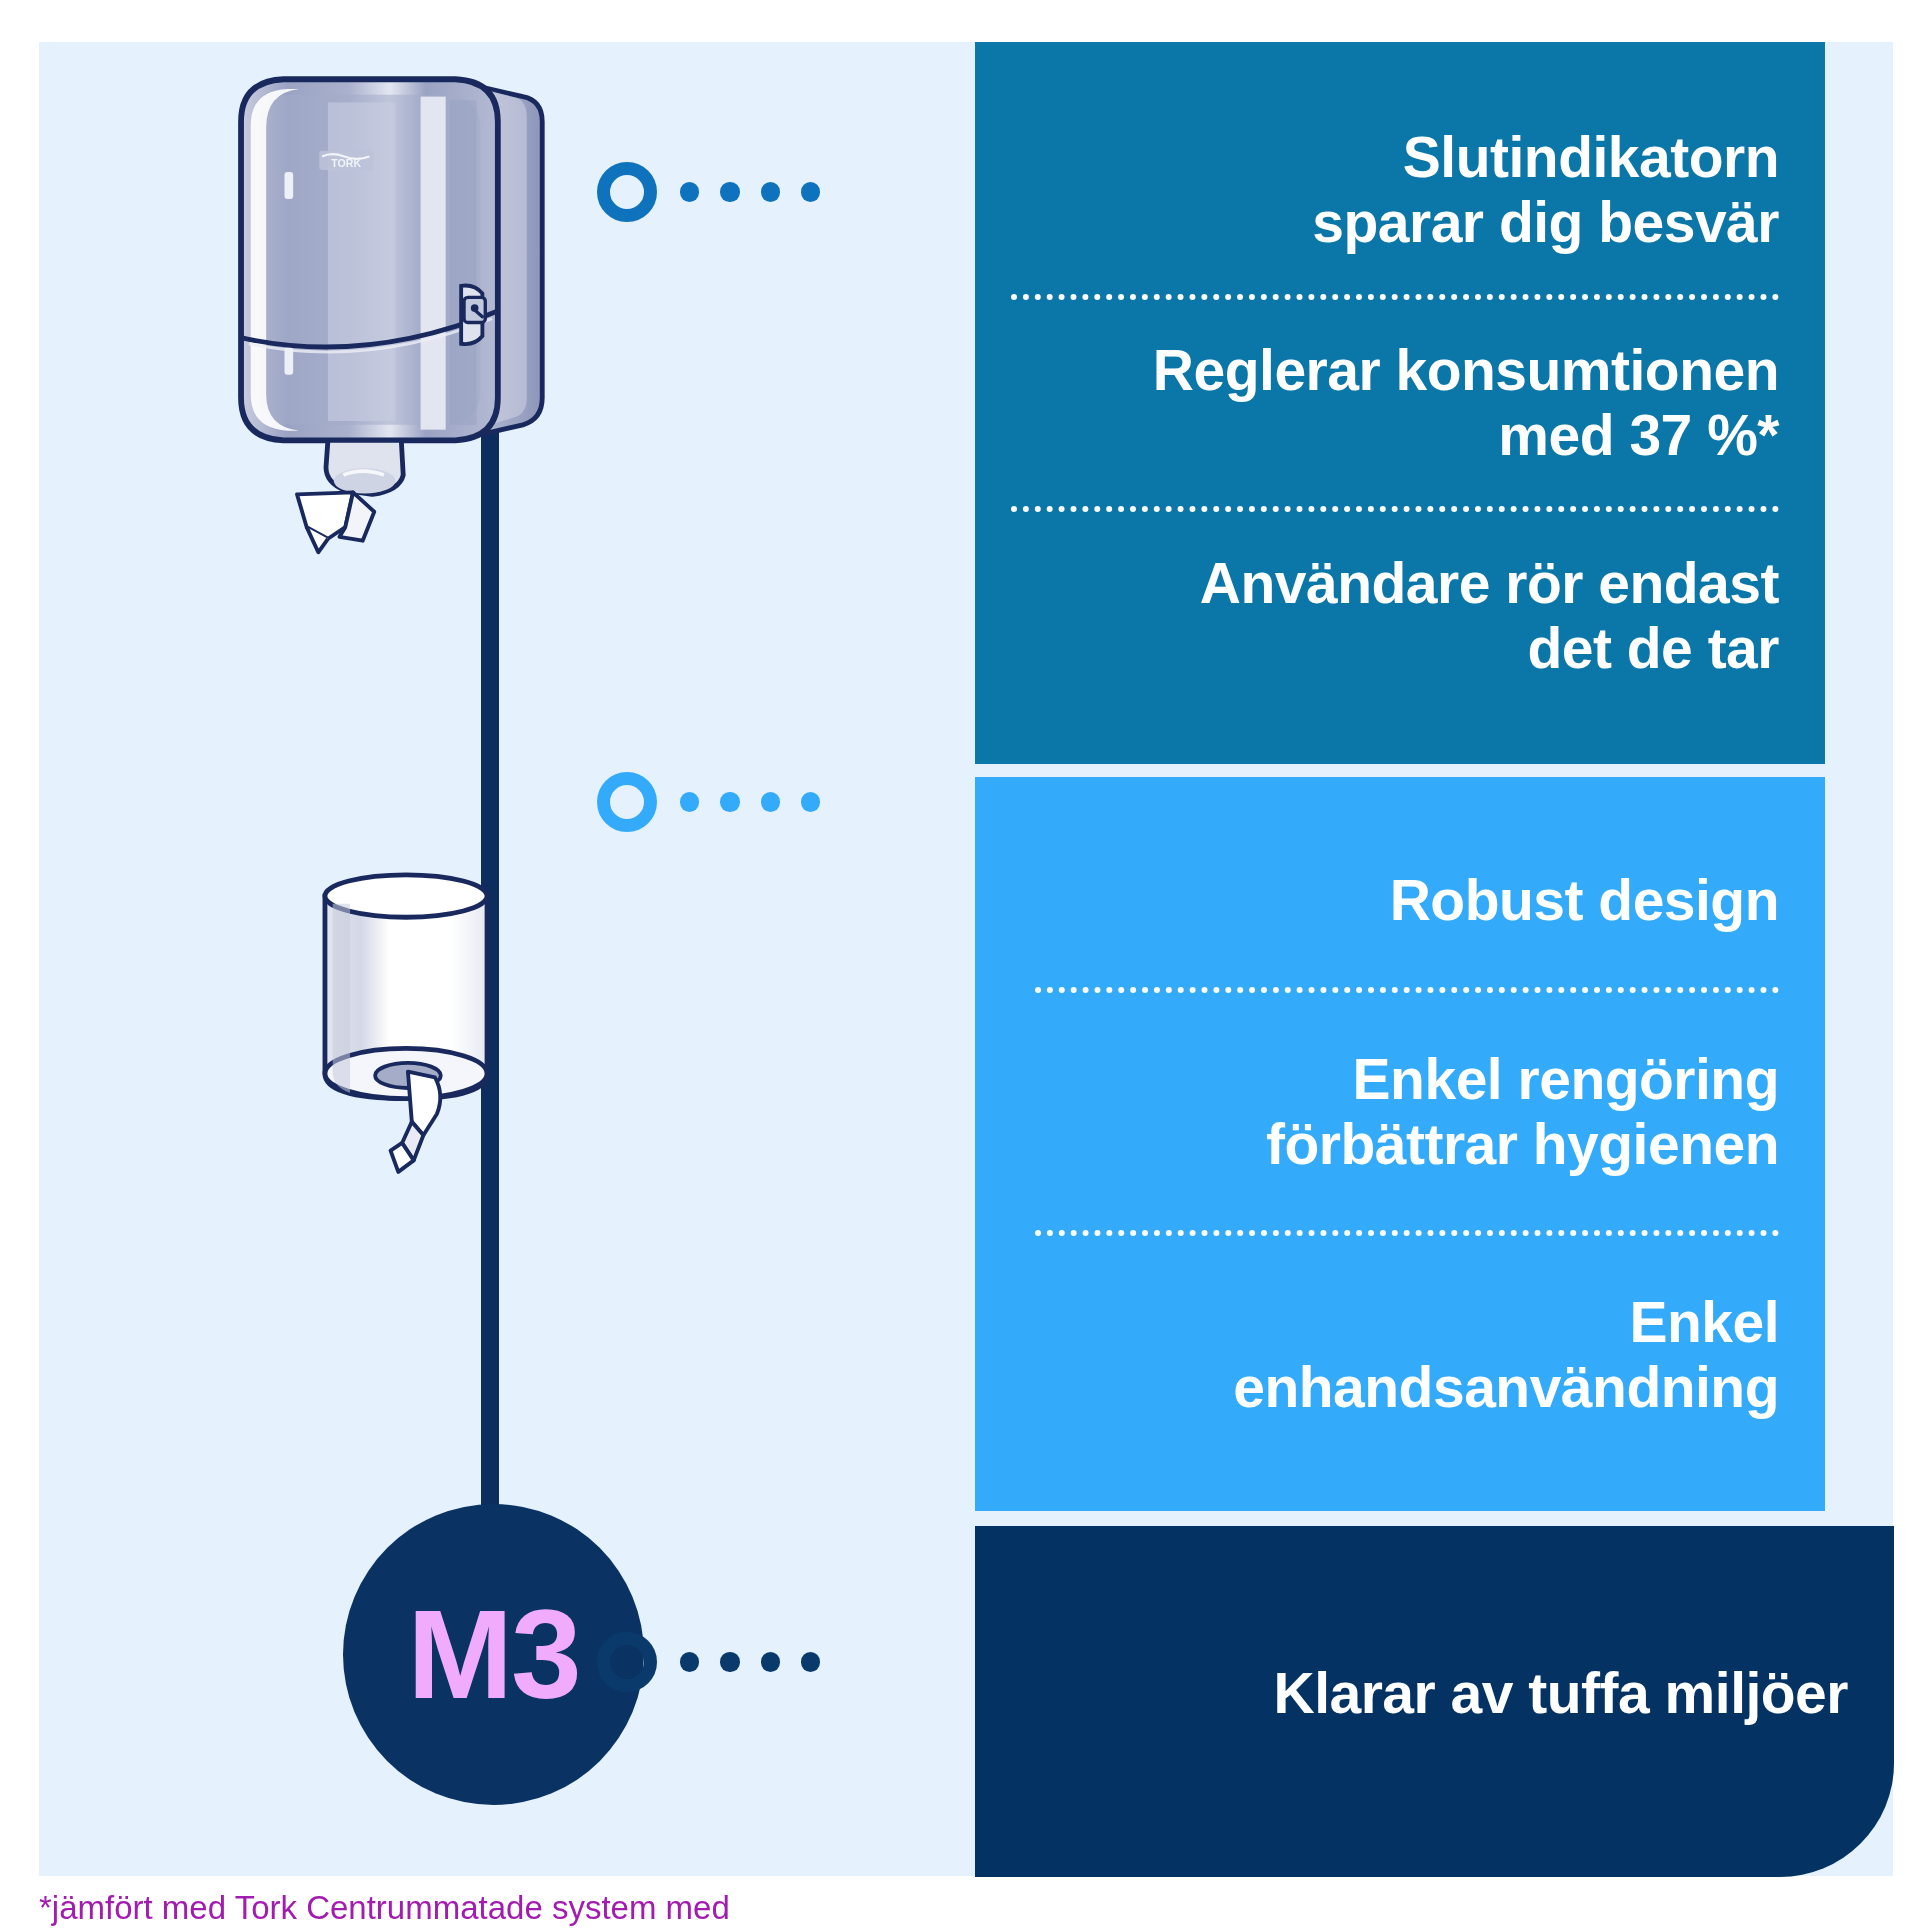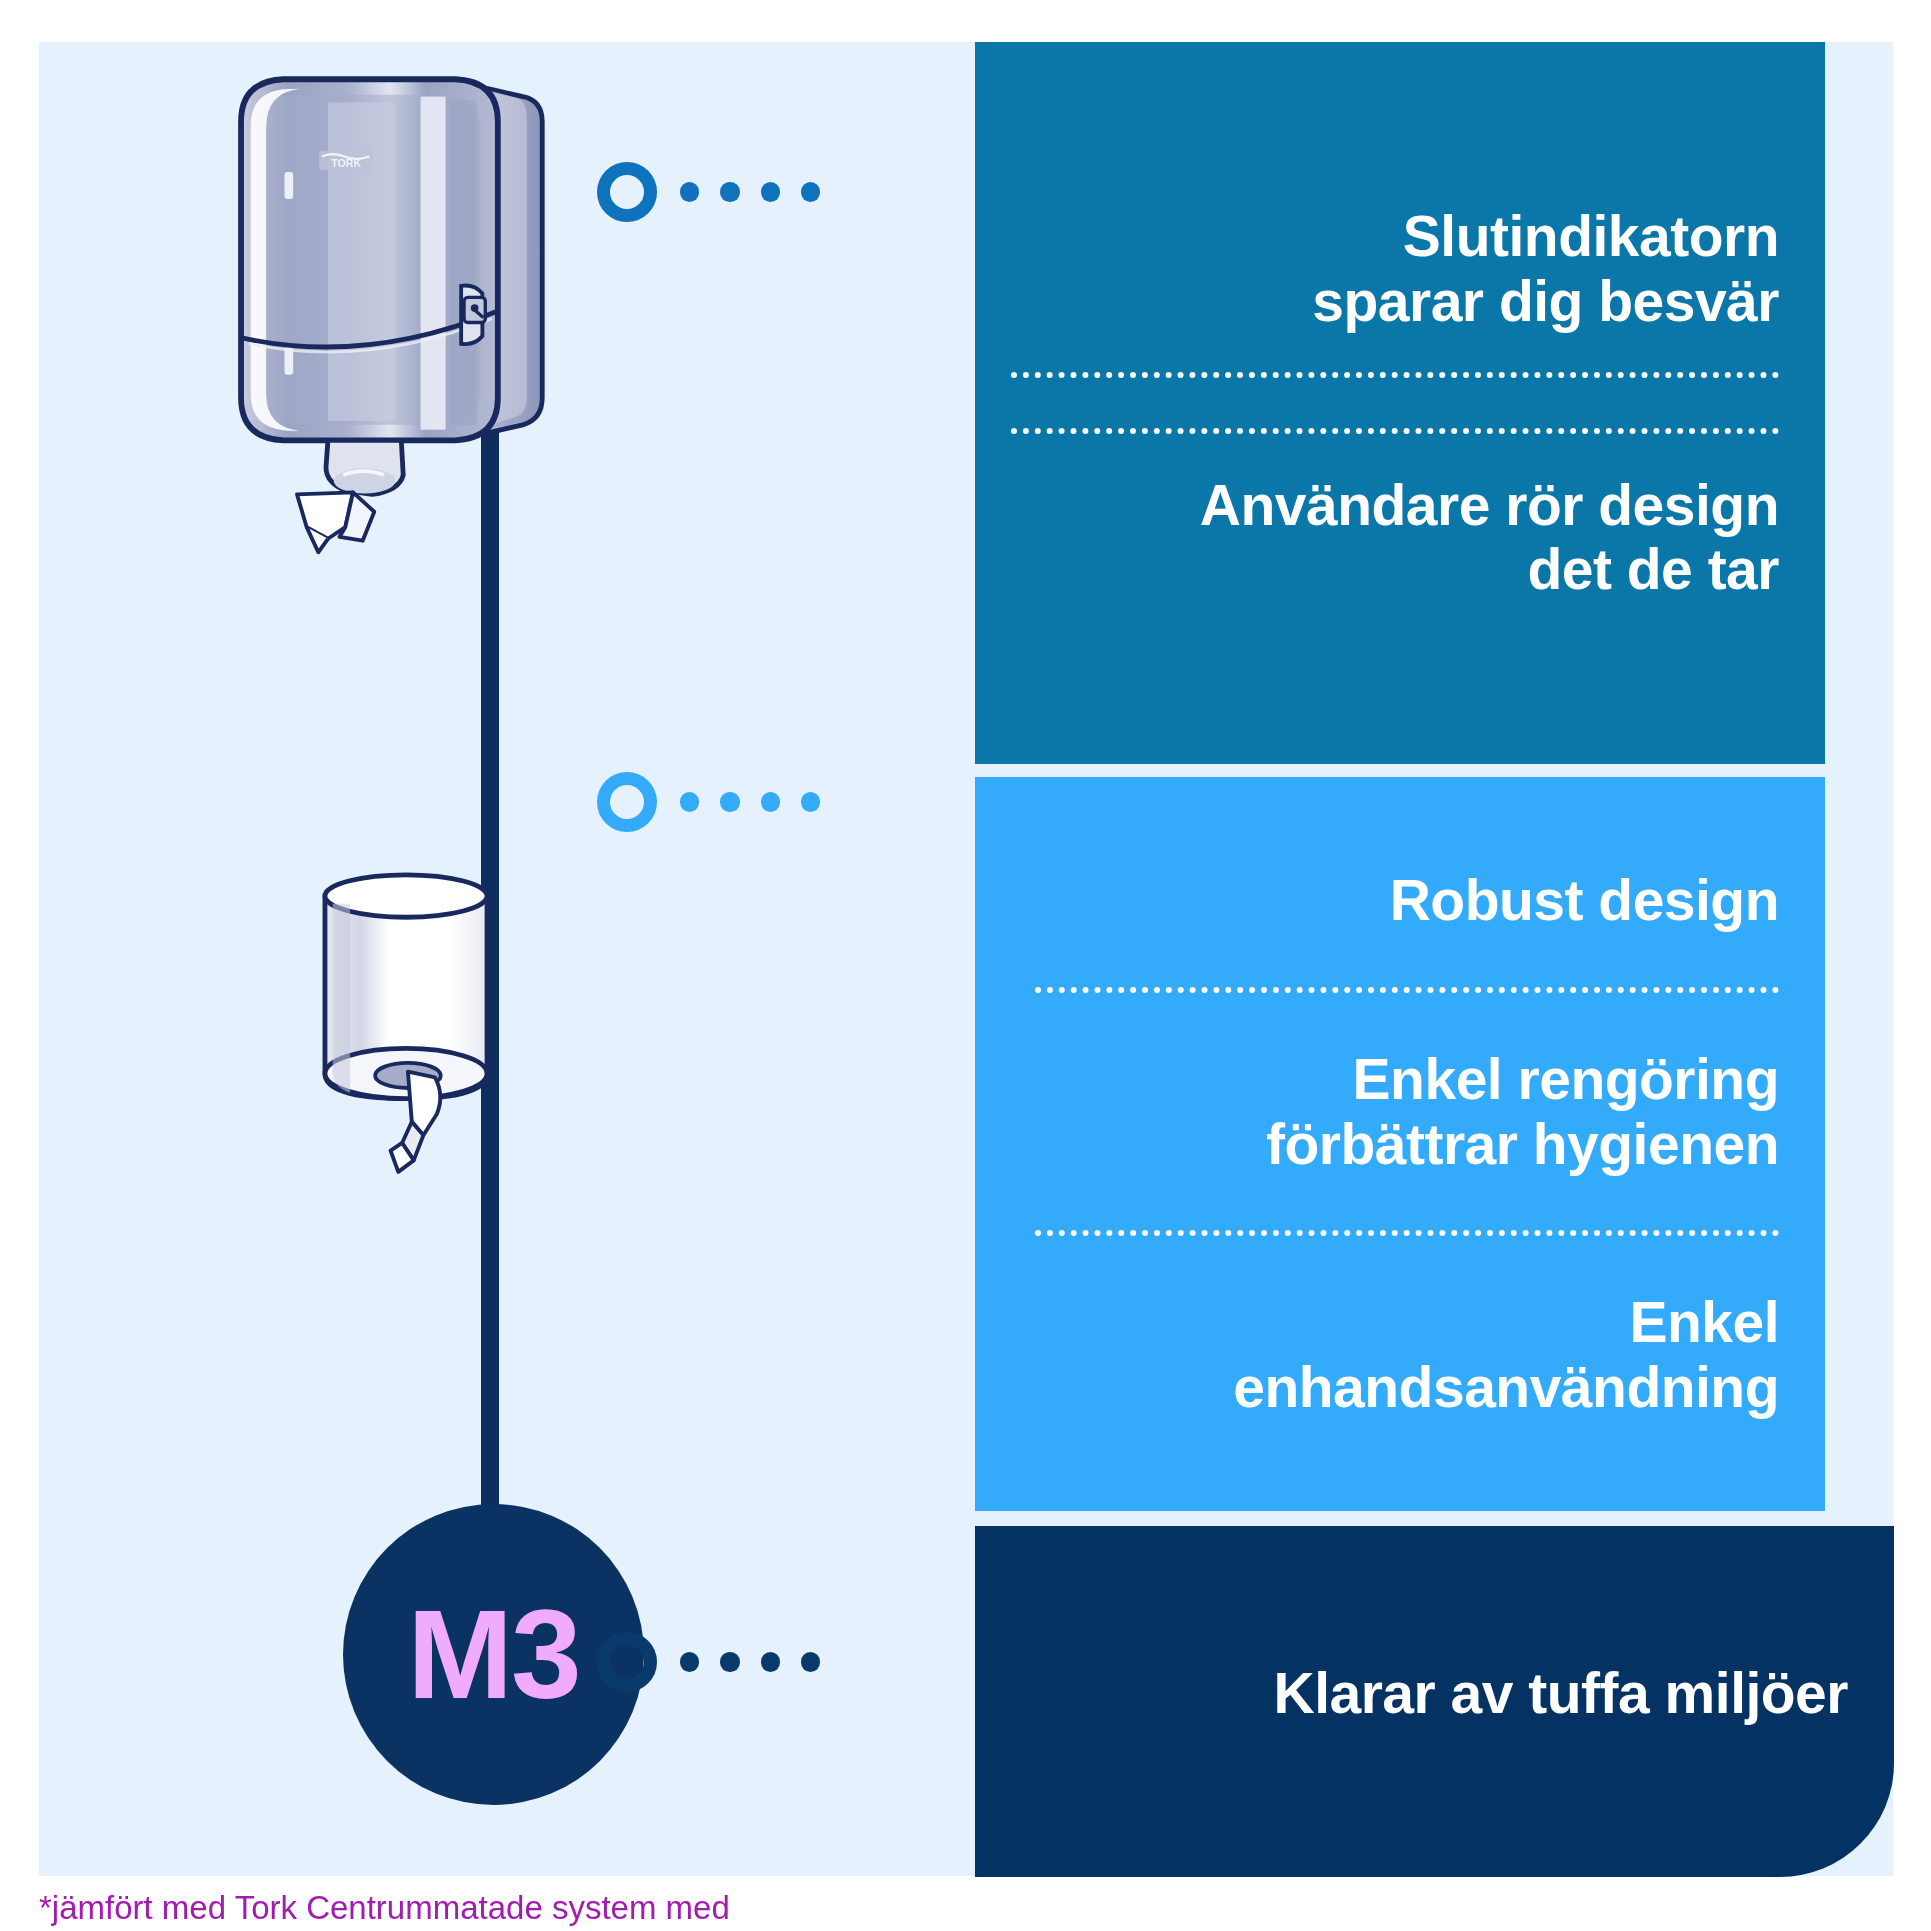--- a/index.html
+++ b/index.html
@@ -234,22 +234,24 @@
       <div class="dot"></div>
       <div class="dot"></div>
       <div class="dot"></div>
     </div>
   </div>
 
   <div class="panel panel-1">
     <div class="feat">Slutindikatorn
 sparar dig besvär</div>
     <div class="sep"></div>
-    <div class="sep"></div>
-    <div class="feat">Användare rör design
+    <div class="feat">Reglerar konsumtionen
+med 37 %*</div>
+    <div class="sep"></div>
+    <div class="feat">Användare rör endast
 det de tar</div>
   </div>
 
   <div class="panel panel-2">
     <div class="feat">Robust design</div>
     <div class="sep"></div>
     <div class="feat">Enkel rengöring
 förbättrar hygienen</div>
     <div class="sep"></div>
     <div class="feat">Enkel

